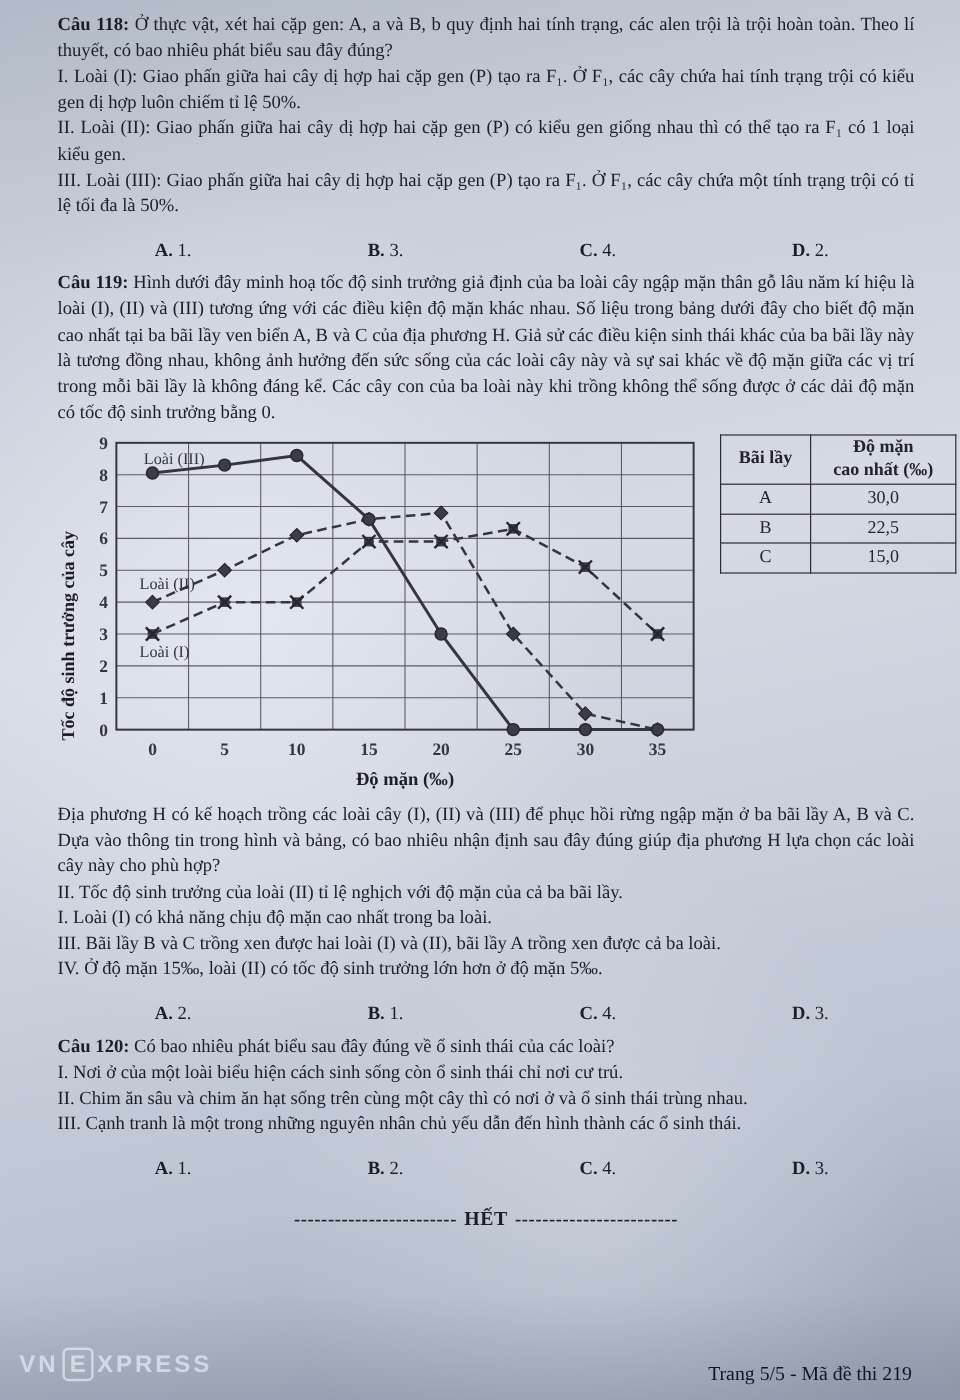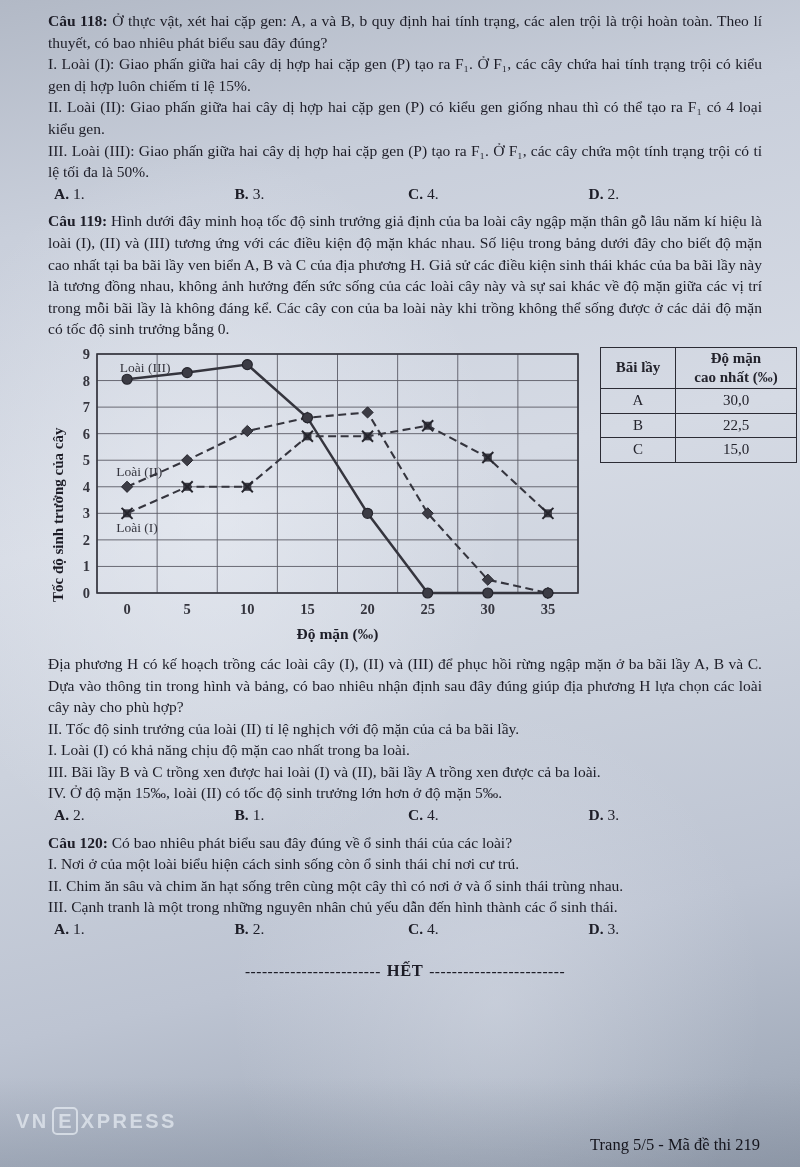--- a/index.html
+++ b/index.html
@@ -14,21 +14,21 @@
     position:relative;width:800px;height:1167px;overflow:hidden;
     background:
       radial-gradient(ellipse 420px 520px at 26% 44%, rgba(238,241,247,0.55), rgba(238,241,247,0) 70%),
       radial-gradient(ellipse 380px 420px at 62% 86%, rgba(225,229,238,0.4), rgba(225,229,238,0) 70%),
       linear-gradient(168deg,#b2b9c6 0%,#c9cfdb 18%,#d5dae4 42%,#ccd2dd 58%,#bdc4d2 78%,#a6afbe 92%,#98a1b0 100%);
   }
   .content{position:absolute;top:10px;left:48px;right:38px;font-size:15.5px;line-height:21.6px;}
   p{margin:0;text-align:justify;}
   .qlabel{font-weight:bold;}
   .stmt{margin:0;text-align:justify;}
-  .options{display:grid;grid-template-columns:25.5% 24.5% 25.5% 24.5%;padding-left:6px;margin:0 0 5px 0;}
+  .options{display:grid;grid-template-columns:25.5% 24.5% 25.5% 24.5%;padding-left:6px;margin:15px 0 5px 0;text-align:center;}
   .opt b{font-weight:bold;}
   section{margin-bottom:6px;}
 
   
   .figure-row{display:flex;align-items:flex-start;margin:5px 0 8px 0;}
   .chart-row{display:flex;align-items:stretch;}
   .y-axis-label{
     writing-mode:vertical-rl;transform:rotate(180deg);
     text-align:center;font-weight:bold;font-size:15px;
     padding-bottom:40px;width:22px;line-height:20px;
@@ -44,42 +44,42 @@
   .salinity-table th:last-child{min-width:104px;}
 
   
   .het-line{text-align:center;font-weight:bold;margin-top:20px;letter-spacing:0.5px;}
   .het-line .het{padding:0 6px;font-size:16.5px;}
 
   
   .footer-band{position:absolute;left:0;right:0;bottom:0;height:90px;
     background:linear-gradient(to bottom, rgba(110,122,140,0), rgba(110,122,140,0.28));}
   .watermark{
-    position:absolute;left:16px;bottom:32px;
+    position:absolute;left:16px;bottom:16px;
     font-family:"Liberation Sans","DejaVu Sans",sans-serif;
     font-size:20px;font-weight:600;letter-spacing:2.5px;
     color:rgba(241,245,250,0.62);display:flex;align-items:center;
   }
   .watermark .e-box{
     display:inline-flex;align-items:center;justify-content:center;
     border:2.2px solid rgba(241,245,250,0.62);border-radius:5px;
     width:22px;height:24px;margin:0 3px;letter-spacing:0;
   }
   .page-info{position:absolute;right:40px;bottom:12px;font-size:16.5px;color:#15151d;}
 </style>
 </head>
 <body>
 
 <div class="page">
   <div class="content">
 
     <section>
       <p><span class="qlabel">Câu 118:</span> <span>Ở thực vật, xét hai cặp gen: A, a và B, b quy định hai tính trạng, các alen trội là trội hoàn toàn. Theo lí thuyết, có bao nhiêu phát biểu sau đây đúng?</span></p>
-      <p class="stmt">I. Loài (I): Giao phấn giữa hai cây dị hợp hai cặp gen (P) tạo ra F₁. Ở F₁, các cây chứa hai tính trạng trội có kiểu gen dị hợp luôn chiếm tỉ lệ 15%.</p>
-      <p class="stmt">II. Loài (II): Giao phấn giữa hai cây dị hợp hai cặp gen (P) có kiểu gen giống nhau thì có thể tạo ra F₁ có 4 loại kiểu gen.</p>
+      <p class="stmt">I. Loài (I): Giao phấn giữa hai cây dị hợp hai cặp gen (P) tạo ra F₁. Ở F₁, các cây chứa hai tính trạng trội có kiểu gen dị hợp luôn chiếm tỉ lệ 50%.</p>
+      <p class="stmt">II. Loài (II): Giao phấn giữa hai cây dị hợp hai cặp gen (P) có kiểu gen giống nhau thì có thể tạo ra F₁ có 1 loại kiểu gen.</p>
       <p class="stmt">III. Loài (III): Giao phấn giữa hai cây dị hợp hai cặp gen (P) tạo ra F₁. Ở F₁, các cây chứa một tính trạng trội có tỉ lệ tối đa là 50%.</p>
       <div class="options">
         <span class="opt"><b>A.</b> <span>1.</span></span>
         <span class="opt"><b>B.</b> <span>3.</span></span>
         <span class="opt"><b>C.</b> <span>4.</span></span>
         <span class="opt"><b>D.</b> <span>2.</span></span>
       </div>
     </section>
 
     <section>

